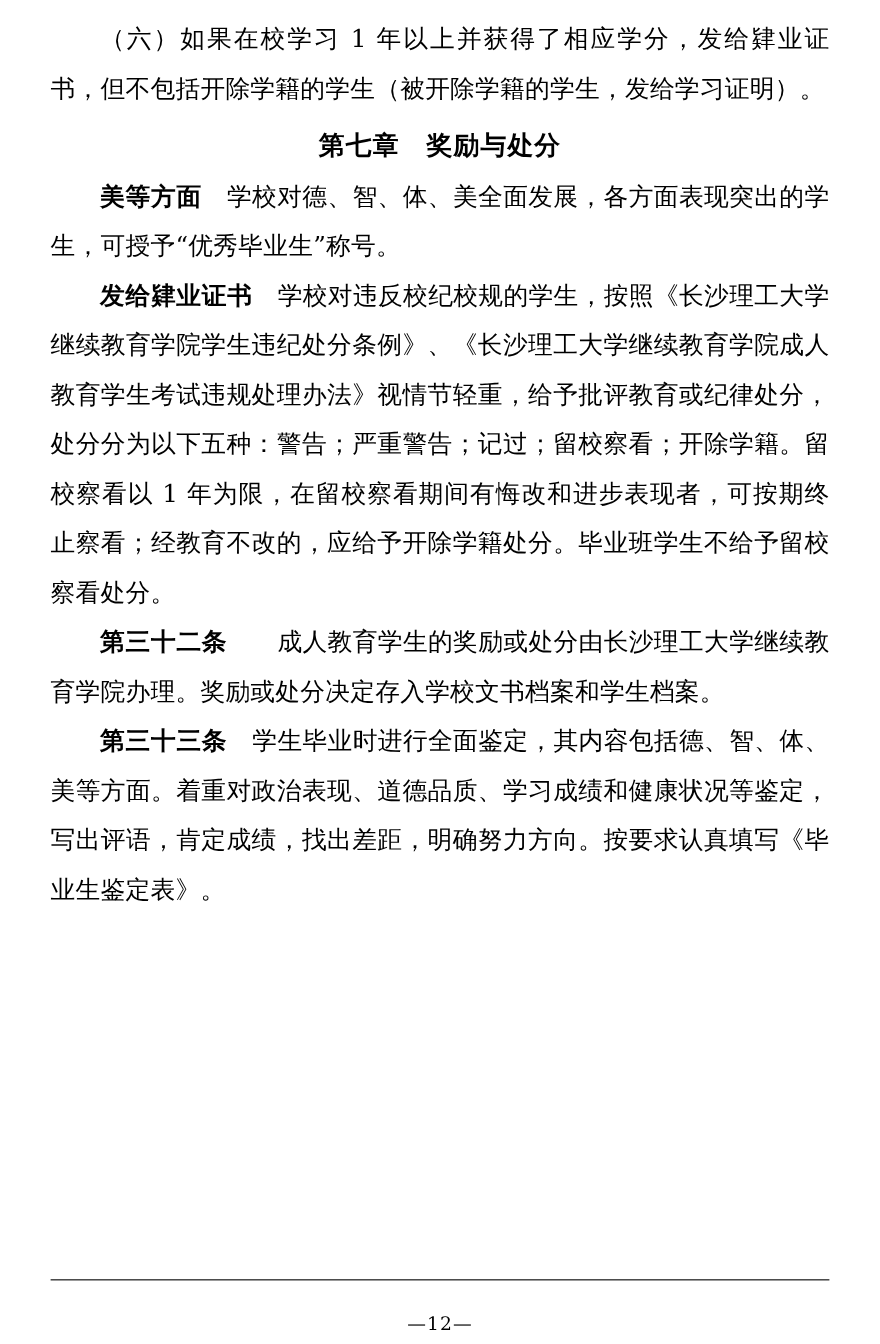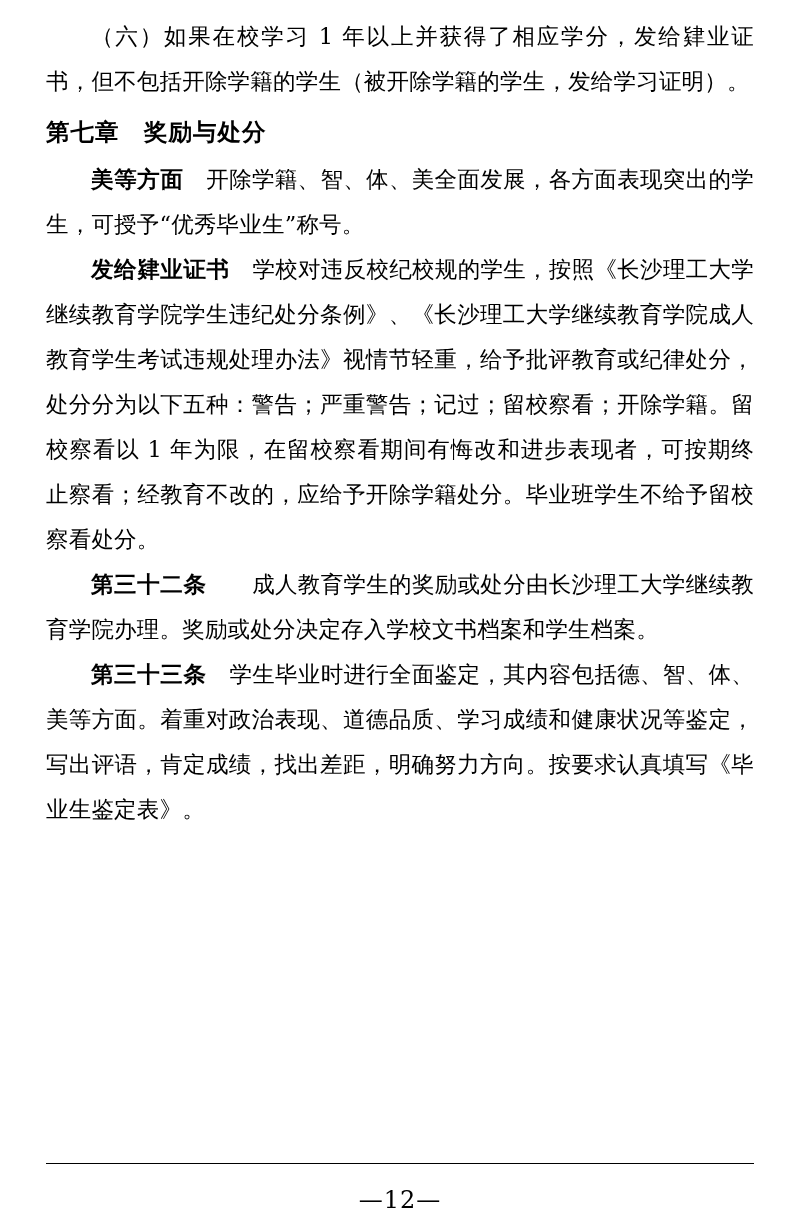--- a/index.html
+++ b/index.html
@@ -29,21 +29,21 @@
     text-justify: inter-ideograph;
     margin: 0;
     letter-spacing: 0.2px;
   }
   .indent {
     text-indent: 45px;
   }
   .heading {
     font-size: 23.5px;
     line-height: 45px;
-    text-align: left;
+    text-align: center;
     font-weight: bold;
     margin: 6px 0 2px 0;
     letter-spacing: 1px;
   }
   .heading.h8 {
     font-size: 25px;
     letter-spacing: 1.5px;
   }
   .art-label {
     font-weight: bold;
@@ -58,34 +58,34 @@
   }
   .footer-rule {
     position: absolute;
     left: 46px;
     right: 46px;
     bottom: 58px;
     border-top: 1px solid #000;
     height: 0;
   }
   .footer-num {
-    font-size: 24px;
+    font-size: 17px;
     letter-spacing: 1px;
   }
 </style>
 </head>
 <body>
 
 <div class="page">
 
   <p class="para indent">（六）如果在校学习 1 年以上并获得了相应学分，发给肄业证书，但不包括开除学籍的学生（被开除学籍的学生，发给学习证明）。</p>
 
   <h2 class="heading">第七章　奖励与处分</h2>
 
-  <p class="para indent"><span class="art-label">美等方面</span><span>　开除学籍、智、体、美全面发展，各方面表现突出的学生，可授予“优秀毕业生”称号。</span></p>
+  <p class="para indent"><span class="art-label">美等方面</span><span>　学校对德、智、体、美全面发展，各方面表现突出的学生，可授予“优秀毕业生”称号。</span></p>
 
   <p class="para indent"><span class="art-label">发给肄业证书</span><span>　学校对违反校纪校规的学生，按照《长沙理工大学继续教育学院学生违纪处分条例》、《长沙理工大学继续教育学院成人教育学生考试违规处理办法》视情节轻重，给予批评教育或纪律处分，处分分为以下五种：警告；严重警告；记过；留校察看；开除学籍。留校察看以 1 年为限，在留校察看期间有悔改和进步表现者，可按期终止察看；经教育不改的，应给予开除学籍处分。毕业班学生不给予留校察看处分。</span></p>
 
   <p class="para indent"><span class="art-label">第三十二条</span><span>　　成人教育学生的奖励或处分由长沙理工大学继续教育学院办理。奖励或处分决定存入学校文书档案和学生档案。</span></p>
 
 
   <p class="para indent"><span class="art-label">第三十三条</span><span>　学生毕业时进行全面鉴定，其内容包括德、智、体、美等方面。着重对政治表现、道德品质、学习成绩和健康状况等鉴定，写出评语，肯定成绩，找出差距，明确努力方向。按要求认真填写《毕业生鉴定表》。</span></p>
 
 
   <div class="footer-rule"></div>

